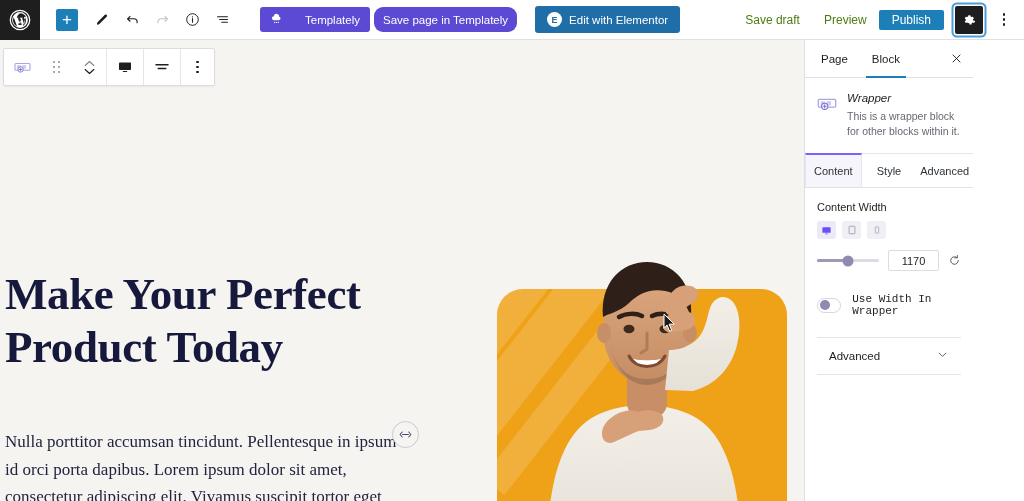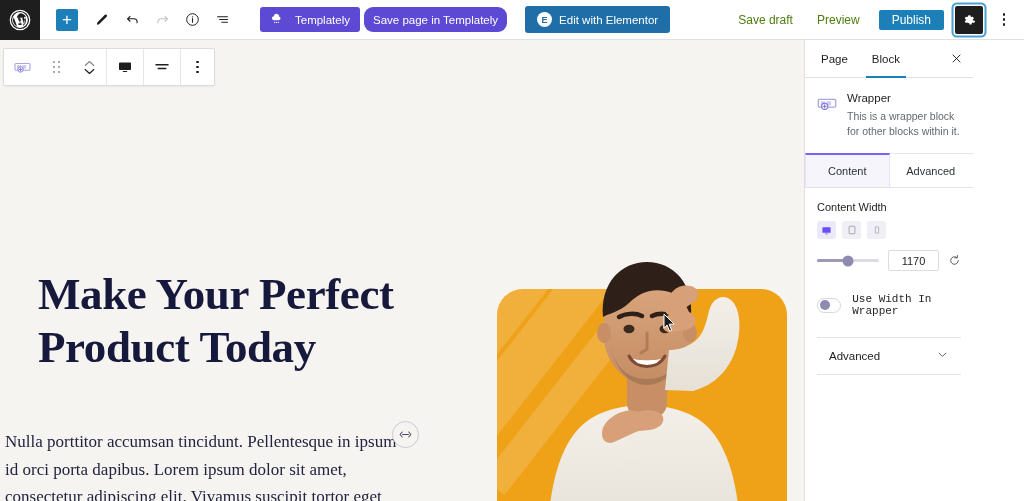--- a/index.html
+++ b/index.html
@@ -31,21 +31,21 @@
   .tb-icon-btn.disabled { color: #c3c4c7; }
   .add-block-btn {
     width: 22px; height: 22px; background: #1c7fb8; border-radius: 2px;
     display: flex; align-items: center; justify-content: center;
     color: #fff; font-size: 17px; line-height: 1; font-weight: 300;
     margin-right: 8px; margin-left: 3px;
   }
   .tb-plugins { display: flex; align-items: center; gap: 4px; margin-left: 22px; }
   .btn-templately {
     height: 25px; background: #5c4ad4; color: #fff; border-radius: 3px;
-    display: flex; align-items: center; gap: 12px; padding: 0 10px;
+    display: flex; align-items: center; gap: 22px; padding: 0 10px;
     font-size: 11.5px; white-space: nowrap;
   }
   .btn-templately-save {
     height: 25px; background: #5c4ad4; color: #fff; border-radius: 9px;
     display: flex; align-items: center; padding: 0 9px;
     font-size: 11.5px; white-space: nowrap;
   }
   .btn-elementor {
     height: 27px; background: #1f6ea8; color: #fff; border-radius: 3px;
     display: flex; align-items: center; gap: 7px; padding: 0 12px;
@@ -62,21 +62,21 @@
     margin-left: auto; display: flex; align-items: center;
     gap: 0; padding-right: 8px;
   }
   .link-btn {
     color: #4d7c0f; font-size: 12px; padding: 0 12px; height: 30px;
     display: flex; align-items: center; white-space: nowrap;
   }
   .publish-btn {
     background: #1c7fb8; color: #fff; font-size: 12px;
     height: 20px; padding: 0 13px; border-radius: 2px;
-    display: flex; align-items: center; margin-left: 7px;
+    display: flex; align-items: center; margin-left: 0;
   }
   .gear-btn {
     width: 28px; height: 28px; background: #1e1e1e; border-radius: 2px;
     display: flex; align-items: center; justify-content: center;
     margin-left: 11px; color: #fff;
     box-shadow: 0 0 0 1.5px #fff, 0 0 0 3.5px #4b9fd5;
   }
   .kebab-btn {
     width: 24px; height: 28px; display: flex; align-items: center; justify-content: center;
     margin-left: 9px; color: #1e1e1e;
@@ -110,21 +110,21 @@
     background: #f6f4f1; overflow: hidden;
   }
   .canvas-noise { position: absolute; inset: 0; opacity: .55;
     background-image: radial-gradient(rgba(0,0,0,.035) 0.5px, transparent 0.6px);
     background-size: 4px 4px; }
 
   .hero-head {
     position: absolute; left: 5px; top: 228px; width: 430px;
     font-family: "Liberation Serif", serif;
     font-weight: bold; font-size: 45px; line-height: 1.18;
-    color: #16183c; letter-spacing: -0.4px; margin-left: 33px;
+    color: #16183c; letter-spacing: -0.4px;
   }
   .hero-para {
     position: absolute; left: 5px; top: 388px; width: 392px;
     font-family: "Liberation Serif", serif;
     font-size: 17px; line-height: 1.62; color: #22243f;
   }
   .resize-handle {
     position: absolute; left: 392px; top: 381px;
     width: 27px; height: 27px; border-radius: 50%;
     background: #f6f4f1; border: 1px solid #c9c9d6;
@@ -165,21 +165,21 @@
     content: ""; position: absolute; left: 6px; right: 6px; bottom: -1px;
     height: 2.5px; background: #1c7fb8;
   }
   .sb-close {
     margin-left: auto; width: 34px; display: flex;
     align-items: center; justify-content: center; color: #1e1e1e; font-size: 14px;
   }
 
   .blockcard { padding: 14px 12px 14px 11px; display: flex; gap: 9px; border-bottom: 1px solid #e8e8e8; }
   .blockcard-icon { width: 22px; flex: 0 0 22px; padding-top: 1px; }
-  .blockcard-title { font-size: 11.5px; color: #1e1e1e; margin-bottom: 5px; }
+  .blockcard-title { font-size: 11.5px; color: #1e1e1e; margin-bottom: 5px; font-style: italic; }
   .blockcard-desc { font-size: 10.5px; line-height: 1.45; color: #646970; }
 
   .seg-tabs { display: flex; height: 34px; border-bottom: 1px solid #e3e3e5; }
   .seg-tab {
     flex: 1; display: flex; align-items: center; justify-content: center;
     font-size: 11px; color: #2c3338; border-right: 1px solid transparent;
   }
   .seg-tab.active {
     background: #f6f5fb; border-top: 2px solid #7b61ff;
     border-left: 1px solid #e6e3f5; border-right: 1px solid #e6e3f5;
@@ -463,20 +463,21 @@
         </svg>
       </div>
       <div>
         <div class="blockcard-title">Wrapper</div>
         <div class="blockcard-desc">This is a wrapper block for other blocks within it.</div>
       </div>
     </div>
 
     <div class="seg-tabs">
       <div class="seg-tab active">Content</div>
+      <div class="seg-tab">Style</div>
       <div class="seg-tab">Advanced</div>
     </div>
 
     <div class="panel">
       <div class="panel-label">Content Width</div>
 
       <div class="device-row">
         <div class="device-btn active">
           <svg width="11" height="11" viewBox="0 0 24 24" aria-hidden="true">
             <rect x="3" y="5" width="18" height="12" rx="1.4" fill="currentColor"></rect>

